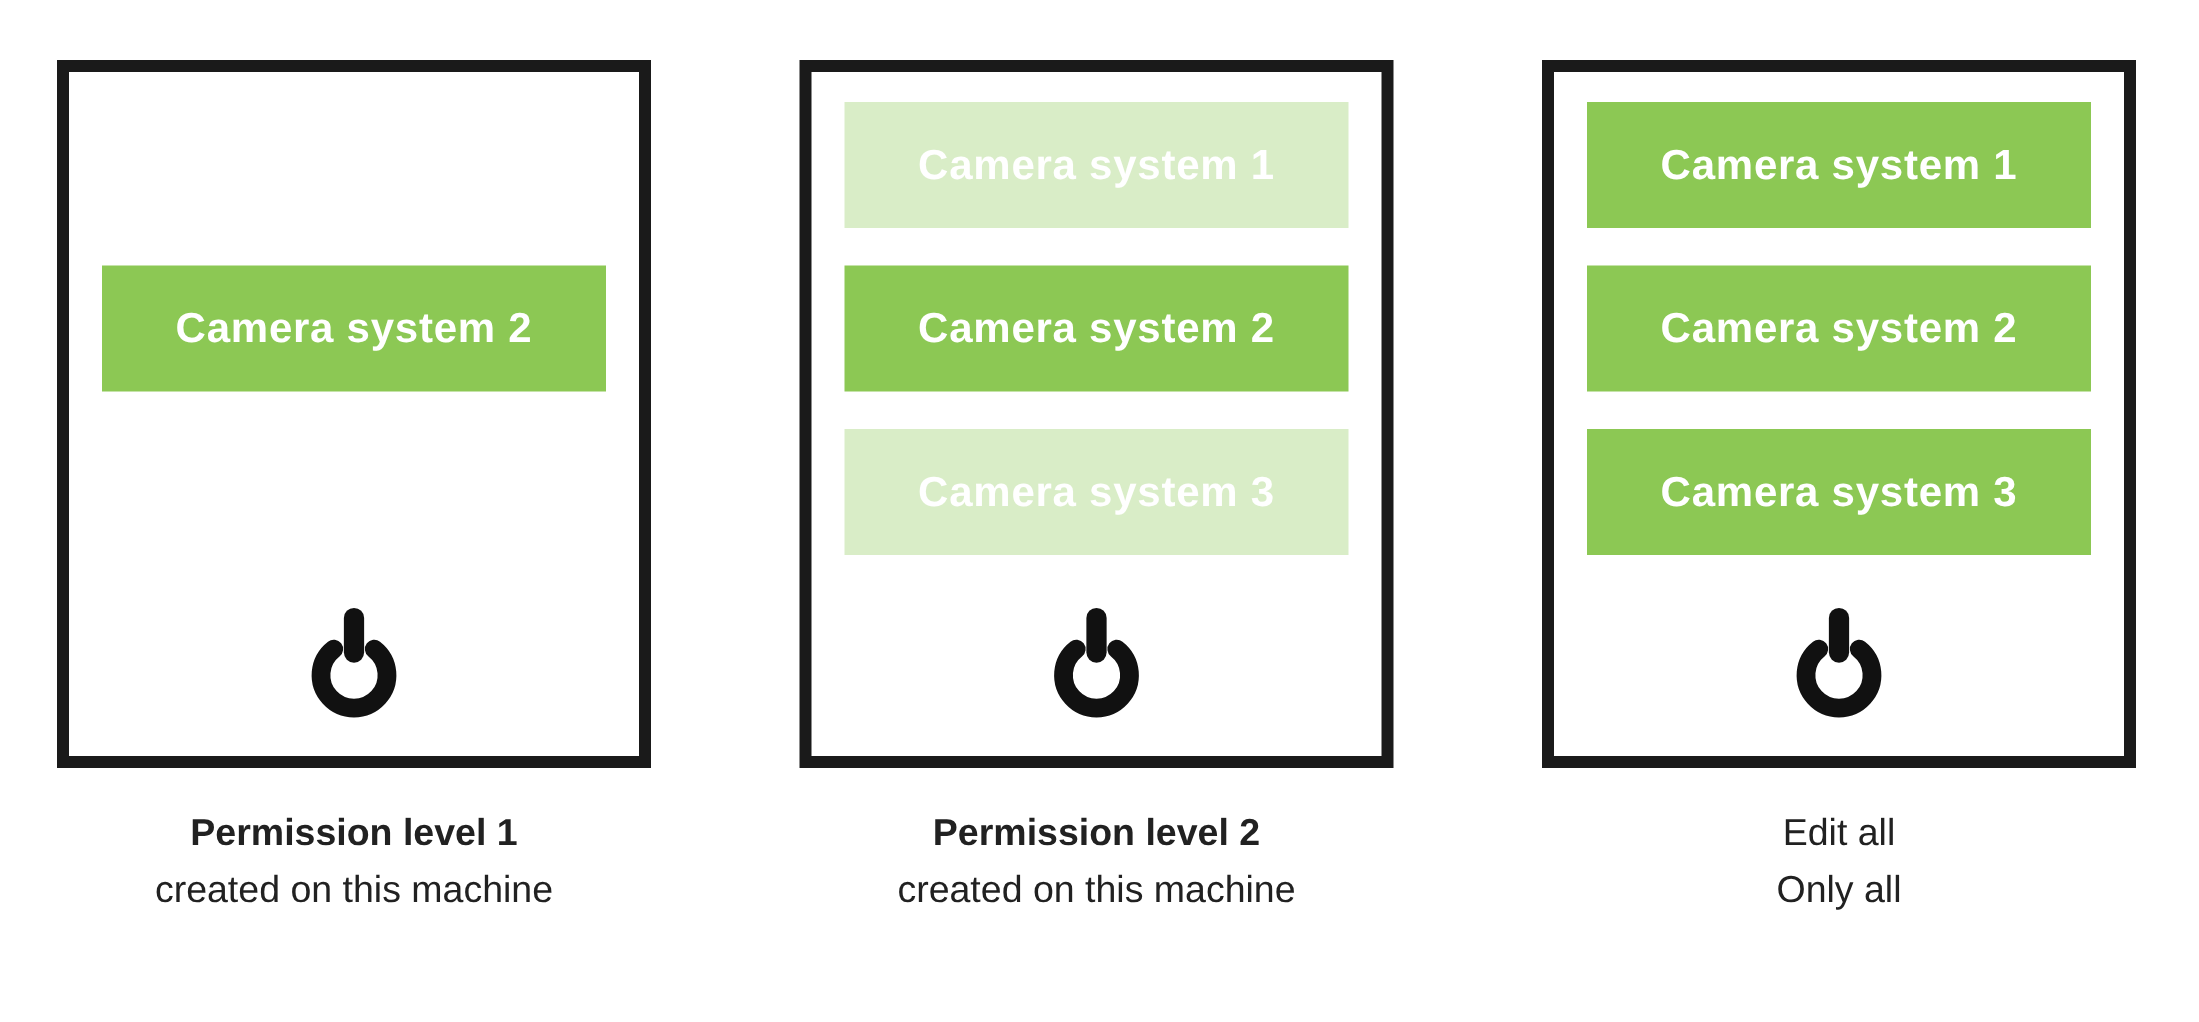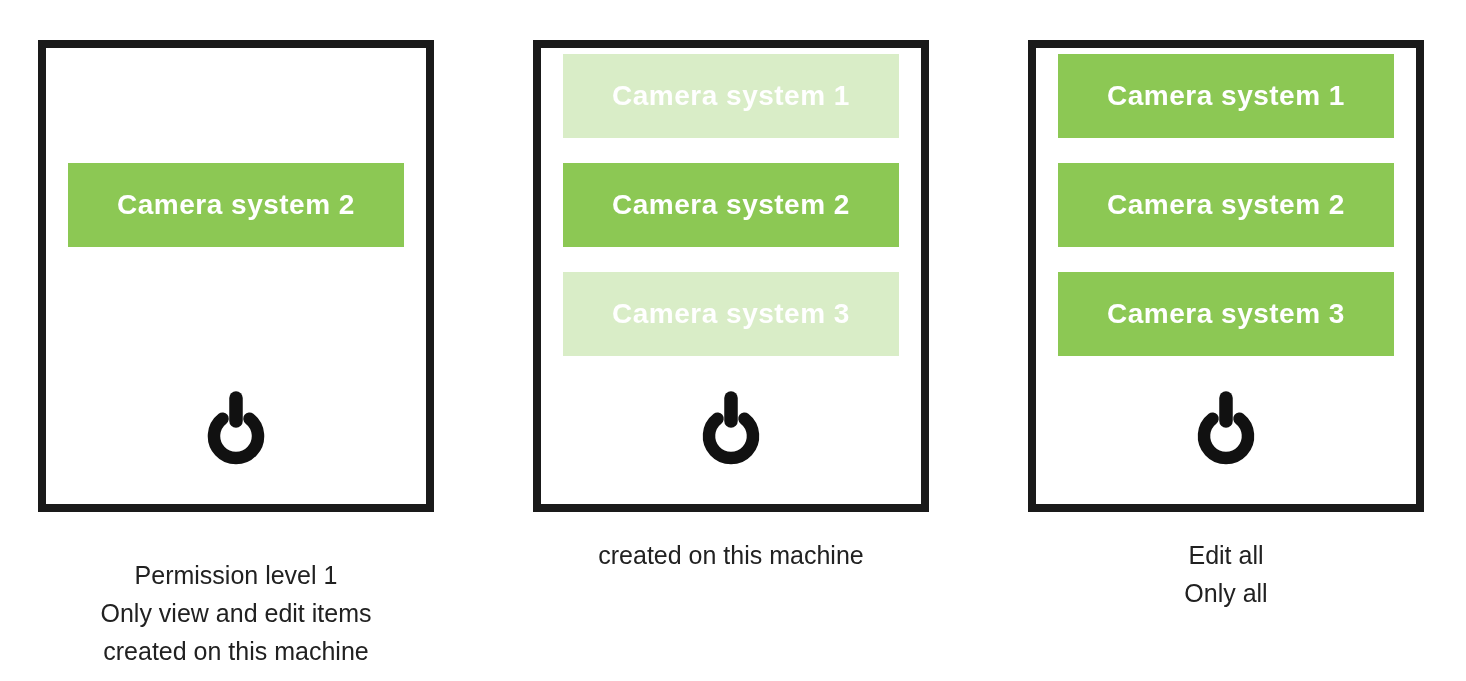--- a/index.html
+++ b/index.html
@@ -25,21 +25,21 @@
   .column {
     width: 396px;
     display: flex;
     flex-direction: column;
   }
   .panel {
     width: 396px;
     height: 472px;
     border: 8px solid var(--border);
     background: #ffffff;
-    padding: 6px 22px 0 22px;
+    padding: 20px 22px 0 22px;
     display: flex;
     flex-direction: column;
   }
   .btn {
     height: 84px;
     margin-bottom: 25px;
     background: var(--green);
     color: var(--btn-text);
     display: flex;
     align-items: center;
@@ -57,21 +57,21 @@
     justify-content: center;
     flex: 0 0 auto;
   }
   .caption {
     margin-top: 24px;
     text-align: center;
     color: var(--text);
     font-size: 25px;
     line-height: 38px;
   }
-  .caption-title { font-weight: normal; margin-top: 20px; }
+  .caption-title { font-weight: bold; }
 </style>
 </head>
 <body>
 
 <div class="wrap">
 
   <section class="column">
     <div class="panel">
       <div class="btn state-hidden">
         <span>Camera system 1</span>
@@ -84,21 +84,20 @@
       </div>
       <div class="power">
         <svg width="60" height="75" viewBox="0 0 60 75" fill="none" aria-hidden="true">
           <path d="M30 7 L30 30" stroke="#111111" stroke-width="13.5" stroke-linecap="round"></path>
           <path d="M16.5 27.7 A22 22 0 1 0 43.5 27.7" stroke="#111111" stroke-width="12.5" stroke-linecap="round" fill="none"></path>
         </svg>
       </div>
     </div>
     <div class="caption">
       <div class="caption-title">Permission level 1</div>
-      <div class="caption-line">Only view and edit items</div>
       <div class="caption-line">created on this machine</div>
     </div>
   </section>
 
   <section class="column">
     <div class="panel">
       <div class="btn state-faded">
         <span>Camera system 1</span>
       </div>
       <div class="btn state-active">
@@ -108,20 +107,21 @@
         <span>Camera system 3</span>
       </div>
       <div class="power">
         <svg width="60" height="75" viewBox="0 0 60 75" fill="none" aria-hidden="true">
           <path d="M30 7 L30 30" stroke="#111111" stroke-width="13.5" stroke-linecap="round"></path>
           <path d="M16.5 27.7 A22 22 0 1 0 43.5 27.7" stroke="#111111" stroke-width="12.5" stroke-linecap="round" fill="none"></path>
         </svg>
       </div>
     </div>
     <div class="caption">
+      <div class="caption-title">Permission level 2</div>
       <div class="caption-line">created on this machine</div>
     </div>
   </section>
 
   <section class="column">
     <div class="panel">
       <div class="btn state-active">
         <span>Camera system 1</span>
       </div>
       <div class="btn state-active">

